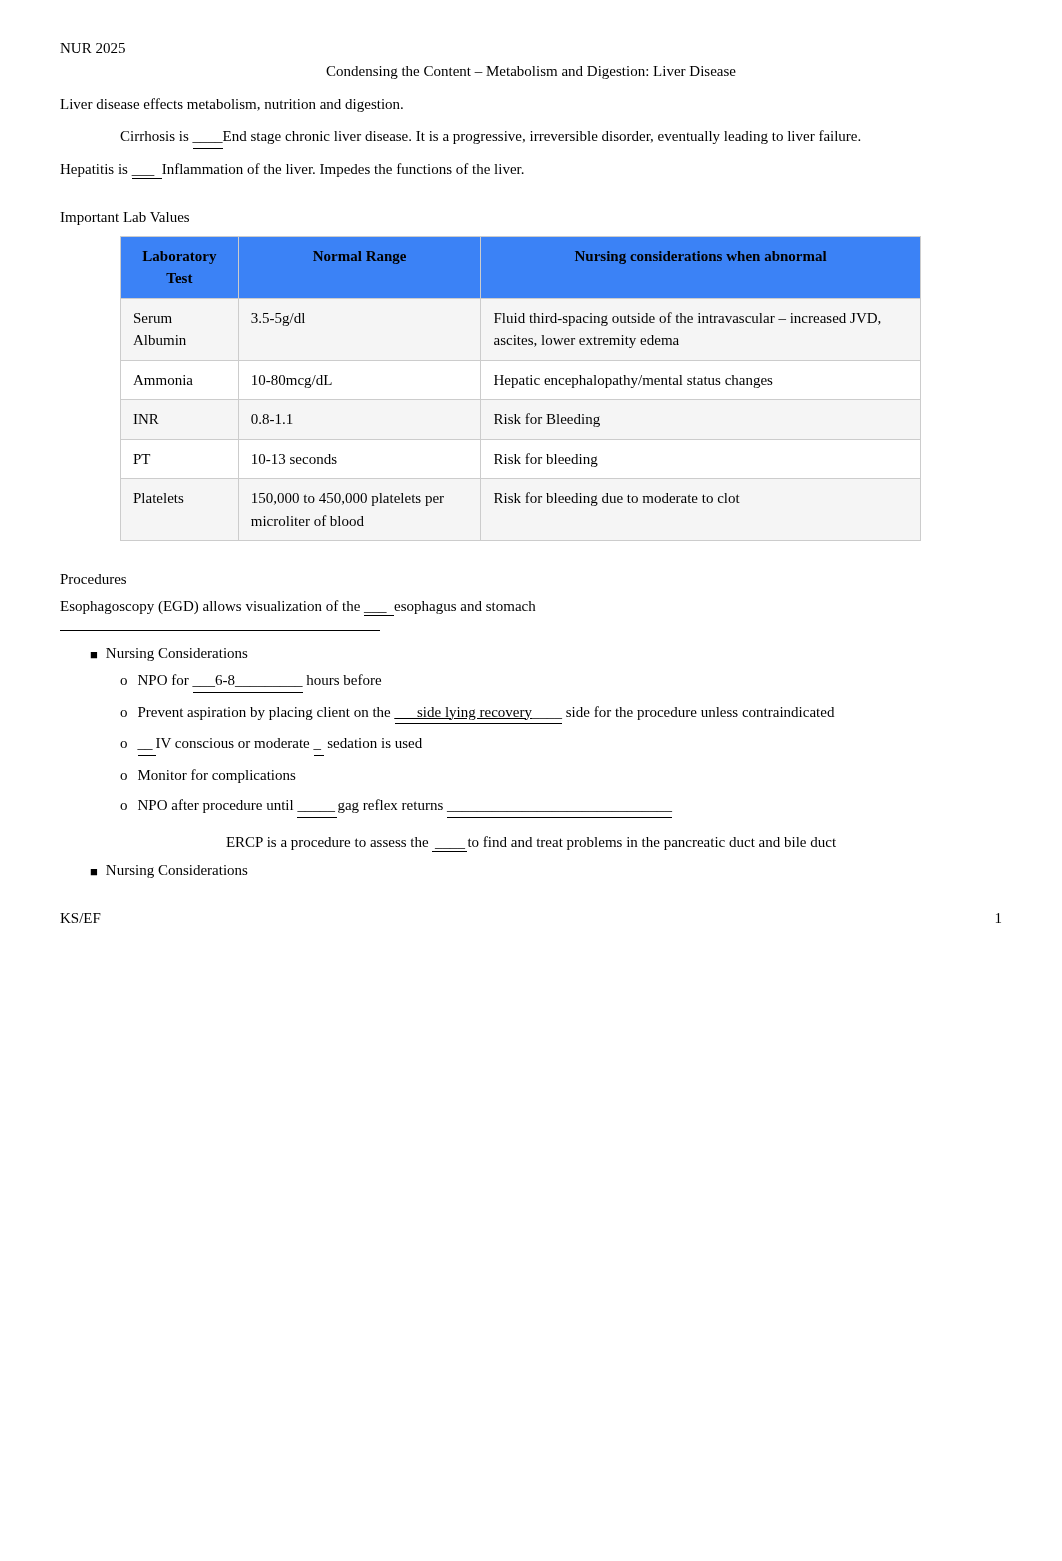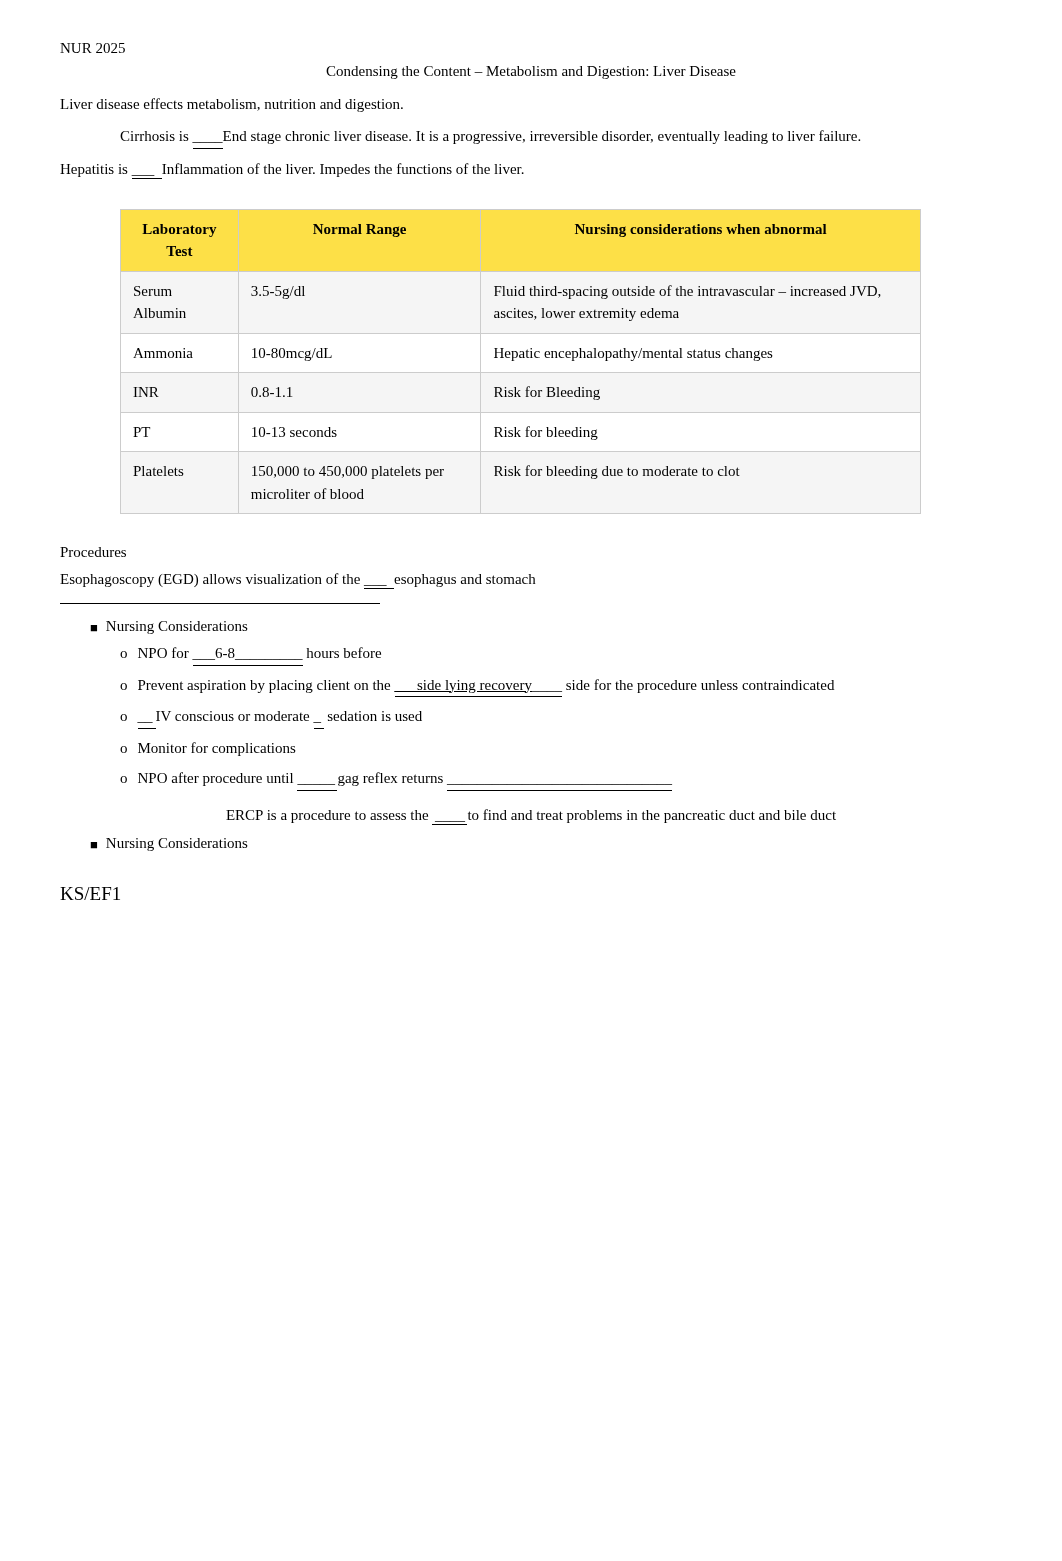--- a/index.html
+++ b/index.html
@@ -60,21 +60,21 @@
     }
 
     .lab-table th, .lab-table td {
       border: 1px solid #ccc;
       padding: 8px 12px;
       vertical-align: top;
       line-height: 1.5;
     }
 
     .lab-table thead tr {
-      background-color: #fde047;
+      background-color: #3b82f6;
     }
 
     .lab-table tbody tr:nth-child(odd) {
       background-color: #f5f5f5;
     }
 
     .lab-table tbody tr:nth-child(even) {
       background-color: #ffffff;
     }
 
@@ -138,23 +138,24 @@
 
     .ercp-text {
       font-size: 15px;
       margin-top: 16px;
       margin-bottom: 10px;
       text-align: center;
     }
 
     .footer-row {
       display: flex;
+      justify-content: space-between;
       align-items: flex-end;
       margin-top: 30px;
-      font-size: 19px;
+      font-size: 15px;
     }
 
     .underline-blank {
       display: inline-block;
       border-bottom: 1px solid #000;
       min-width: 30px;
     }
 
     .long-underline {
       display: inline-block;
@@ -172,20 +173,21 @@
 
 <div class="indented-paragraph">
   <span>Cirrhosis is </span><span class="underline-blank">____</span><span>End stage chronic liver disease. It is a progressive, irreversible disorder, eventually leading to liver failure.</span>
 </div>
 
 <p class="intro-text">
   <span>Hepatitis is </span><span class="underline-blank">___</span><span>Inflammation of the liver. Impedes the functions of the liver.</span>
 </p>
 
 <div class="lab-values-section">
+  <p class="section-heading">Important Lab Values</p>
 
   <table class="lab-table">
     <thead>
       <tr>
         <th>Laboratory Test</th>
         <th>Normal Range</th>
         <th>Nursing considerations when abnormal</th>
       </tr>
     </thead>
     <tbody id="lab-table-body">

